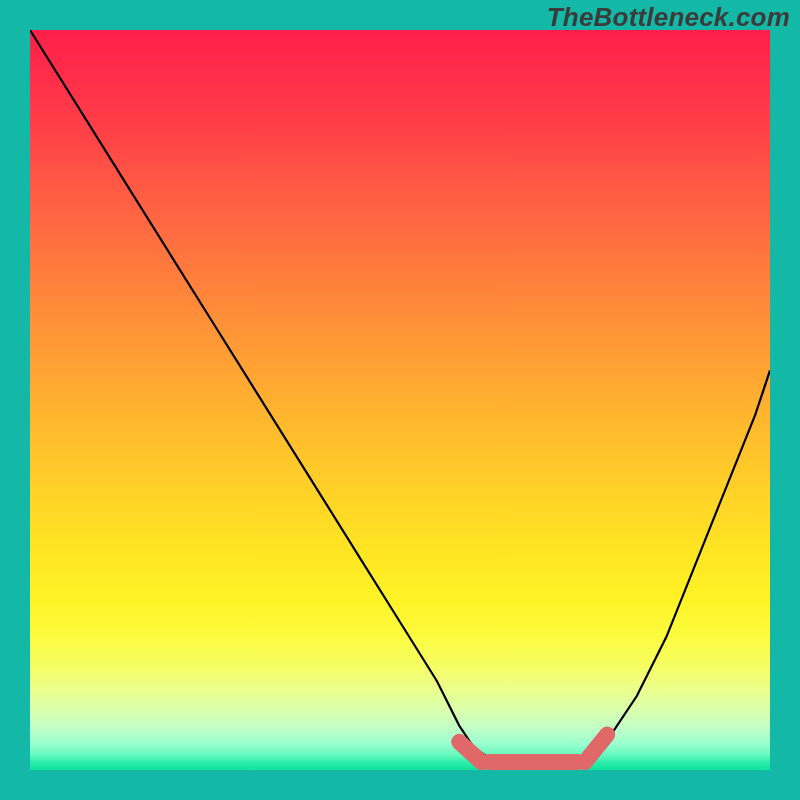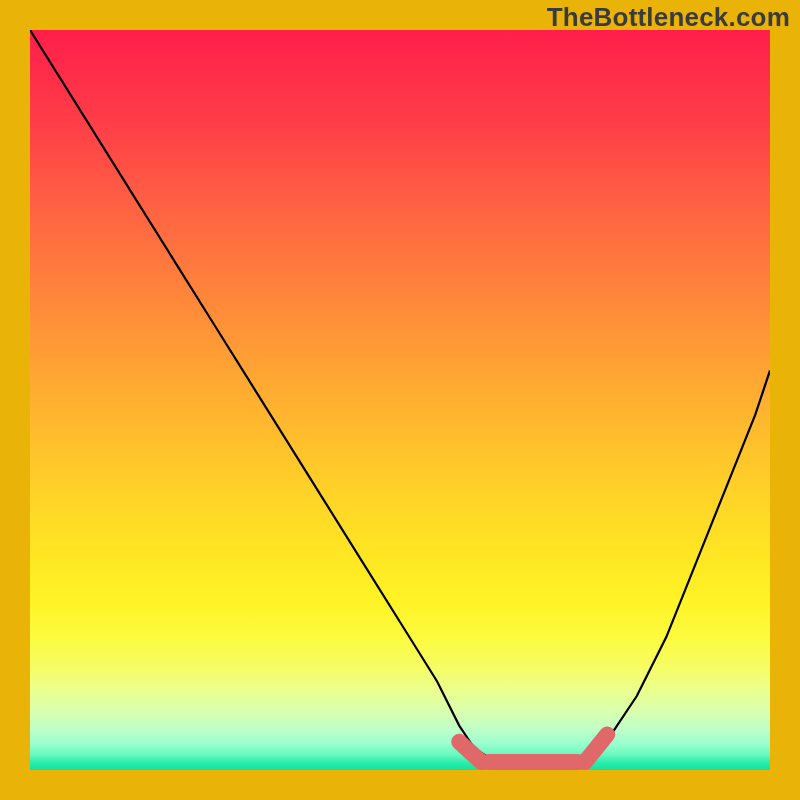--- a/index.html
+++ b/index.html
@@ -8,21 +8,22 @@
     width: 800px;
     height: 800px;
     background: #000;
     overflow: hidden;
     font-family: Arial, Helvetica, sans-serif;
   }
   .frame {
     position: relative;
     width: 800px;
     height: 800px;
-    background: #eab308;
+    background: #14b8a6;
+    font-style: italic;
   }
   .watermark {
     position: absolute;
     top: 2px;
     right: 10px;
     color: #3b3b3b;
     font-size: 26px;
     font-weight: 600;
     letter-spacing: 0.2px;
     z-index: 5;

